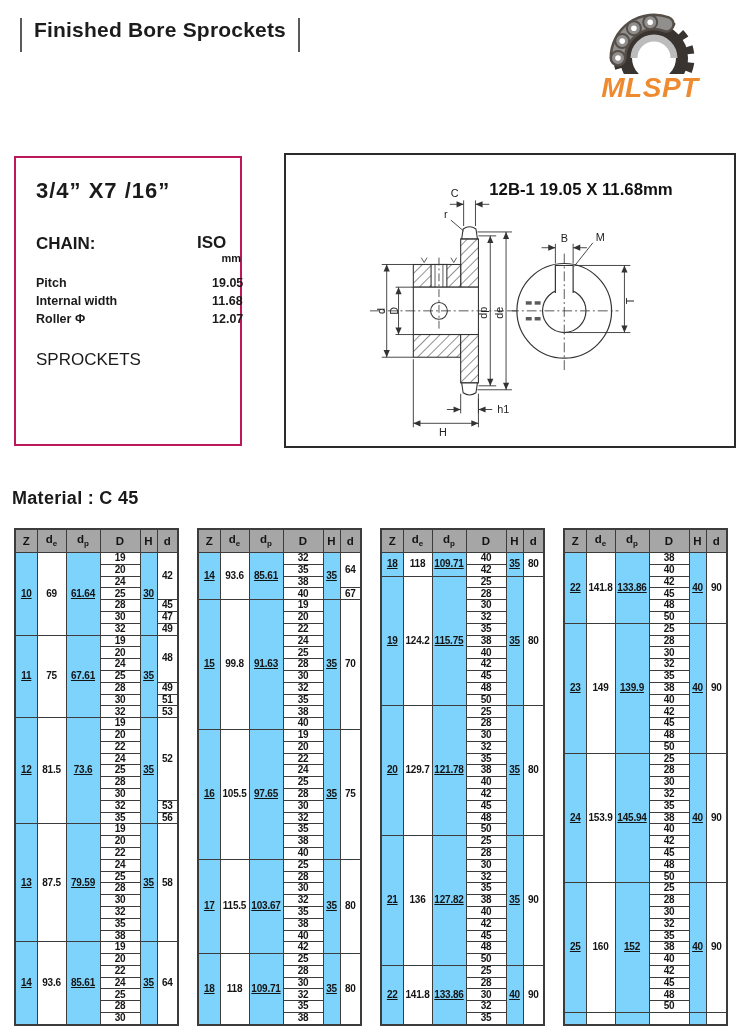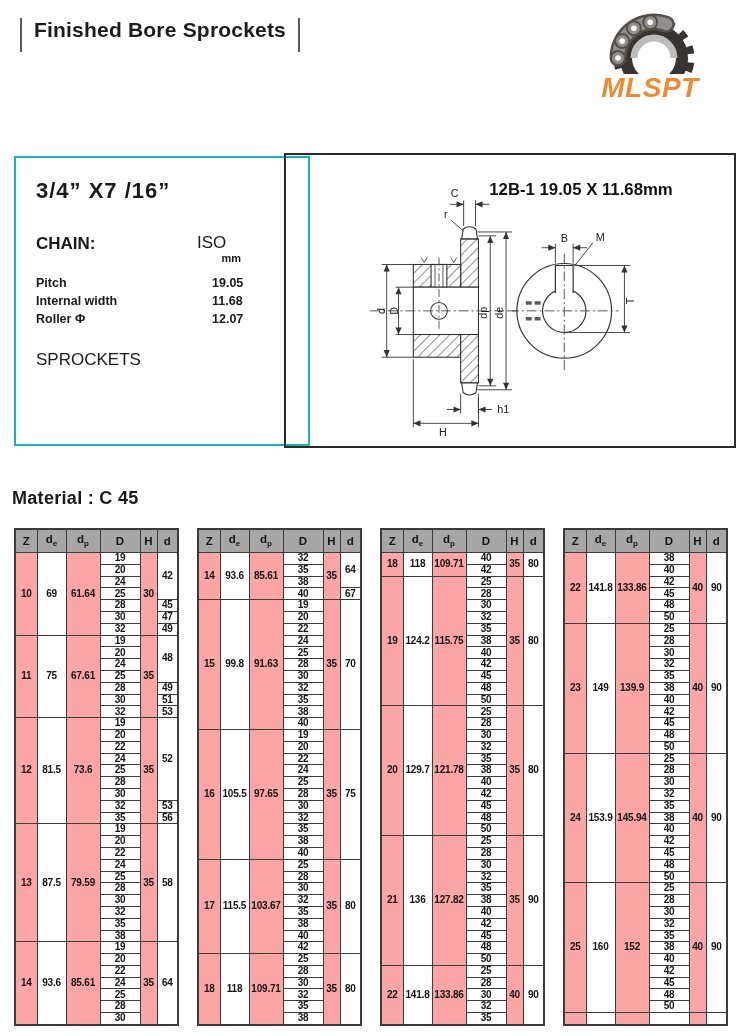--- a/index.html
+++ b/index.html
@@ -8,28 +8,28 @@
     font-family:"Liberation Sans","DejaVu Sans",sans-serif;color:#1a1a1a;
     overflow:hidden;
   }
   
   .hdr{position:absolute;left:20px;top:18px;display:flex;}
   .hdr .vbar{width:2px;height:34px;background:#5a5a5a;}
   .hdr h1{font-size:21px;font-weight:bold;margin:0 12px;letter-spacing:.2px;color:#1c1c1c;}
   .logo{position:absolute;left:582px;top:4px;width:132px;height:98px;}
   
   .spec-box{
-    position:absolute;left:14px;top:156px;width:296px;height:290px;
-    border:2px solid #14b8a6;box-sizing:border-box;padding:20px 0 0 20px;
+    position:absolute;left:14px;top:156px;width:228px;height:290px;
+    border:2px solid #be185d;box-sizing:border-box;padding:20px 0 0 20px;
   }
   .size-title{font-size:22px;font-weight:bold;letter-spacing:1px;margin-bottom:30px;}
   .chain-line{display:flex;justify-content:space-between;align-items:flex-start;width:205px;}
   .chain-lbl{font-size:17px;font-weight:bold;}
   .iso-wrap{display:flex;flex-direction:column;align-items:center;line-height:1;}
-  .iso{font-size:17px;font-weight:normal;}
+  .iso{font-size:17px;font-weight:bold;}
   .mm{font-size:11px;font-weight:bold;margin-top:2px;margin-left:39px;}
   .kv{display:flex;width:225px;font-size:12.5px;font-weight:bold;line-height:18px;}
   .kv .k{width:176px;}
   .kv .v{width:49px;}
   .kv.sp .v{padding-left:10px;box-sizing:border-box;}
   .chain-rows{margin-top:10px;}
   .sprockets-title{font-size:17px;font-weight:normal;margin:22px 0 18px 0;}
   sub{font-size:8px;}
   
   .draw-box{
@@ -44,21 +44,21 @@
     position:absolute;top:528px;width:163px;border-collapse:collapse;table-layout:fixed;
     border:2px solid #3c3c3c;background:#fff;
     font-family:"Liberation Sans","DejaVu Sans",sans-serif;
   }
   table.spk th,table.spk td{
     border:1px solid #3c3c3c;padding:0;text-align:center;font-weight:bold;color:#141414;
     overflow:hidden;white-space:nowrap;
   }
   table.spk th{height:22px;background:#a6a6a6;font-size:11.5px;}
   table.spk td{height:10.8px;line-height:10.5px;font-size:10px;letter-spacing:-.2px;background:#fff;}
-  table.spk td.gz{background:#fca5a5;}
+  table.spk td.gz{background:#7dd3fc;text-decoration:underline;}
   #t0{left:14px;} #t1{left:197px;} #t2{left:380px;} #t3{left:563px;}
   text{font-family:"Liberation Sans","DejaVu Sans",sans-serif;}
 </style>
 </head>
 <body>
 
 <div class="hdr">
   <span class="vbar"></span>
   <h1>Finished Bore Sprockets</h1>
   <span class="vbar"></span>

